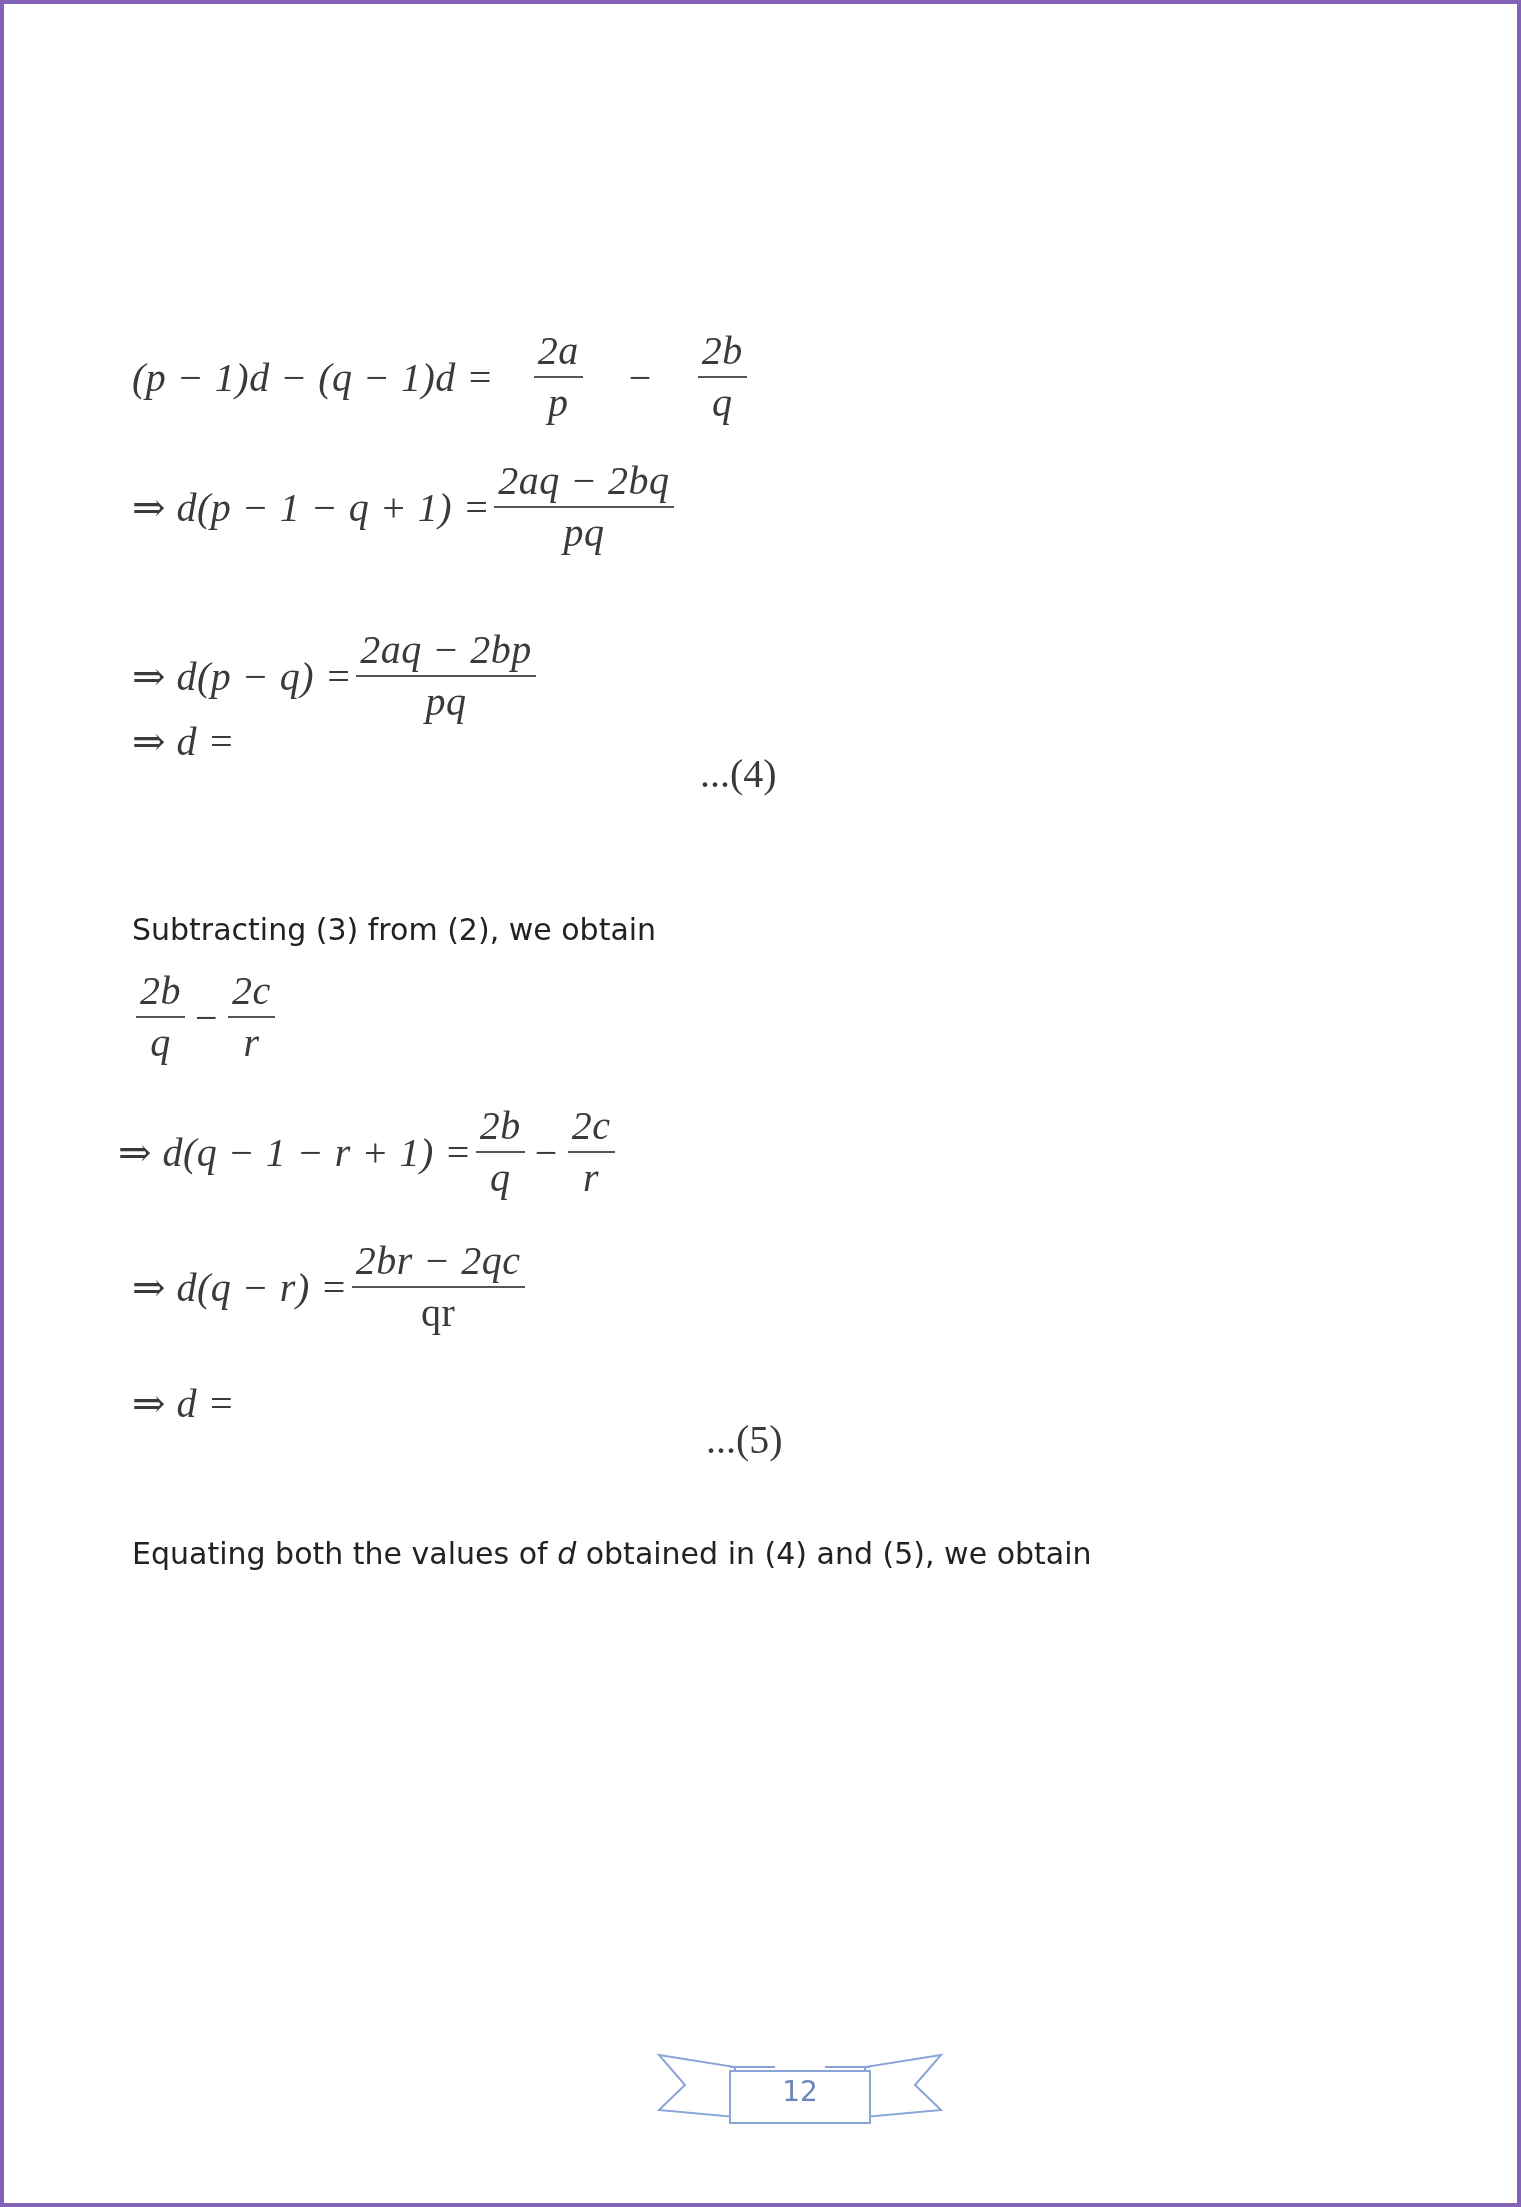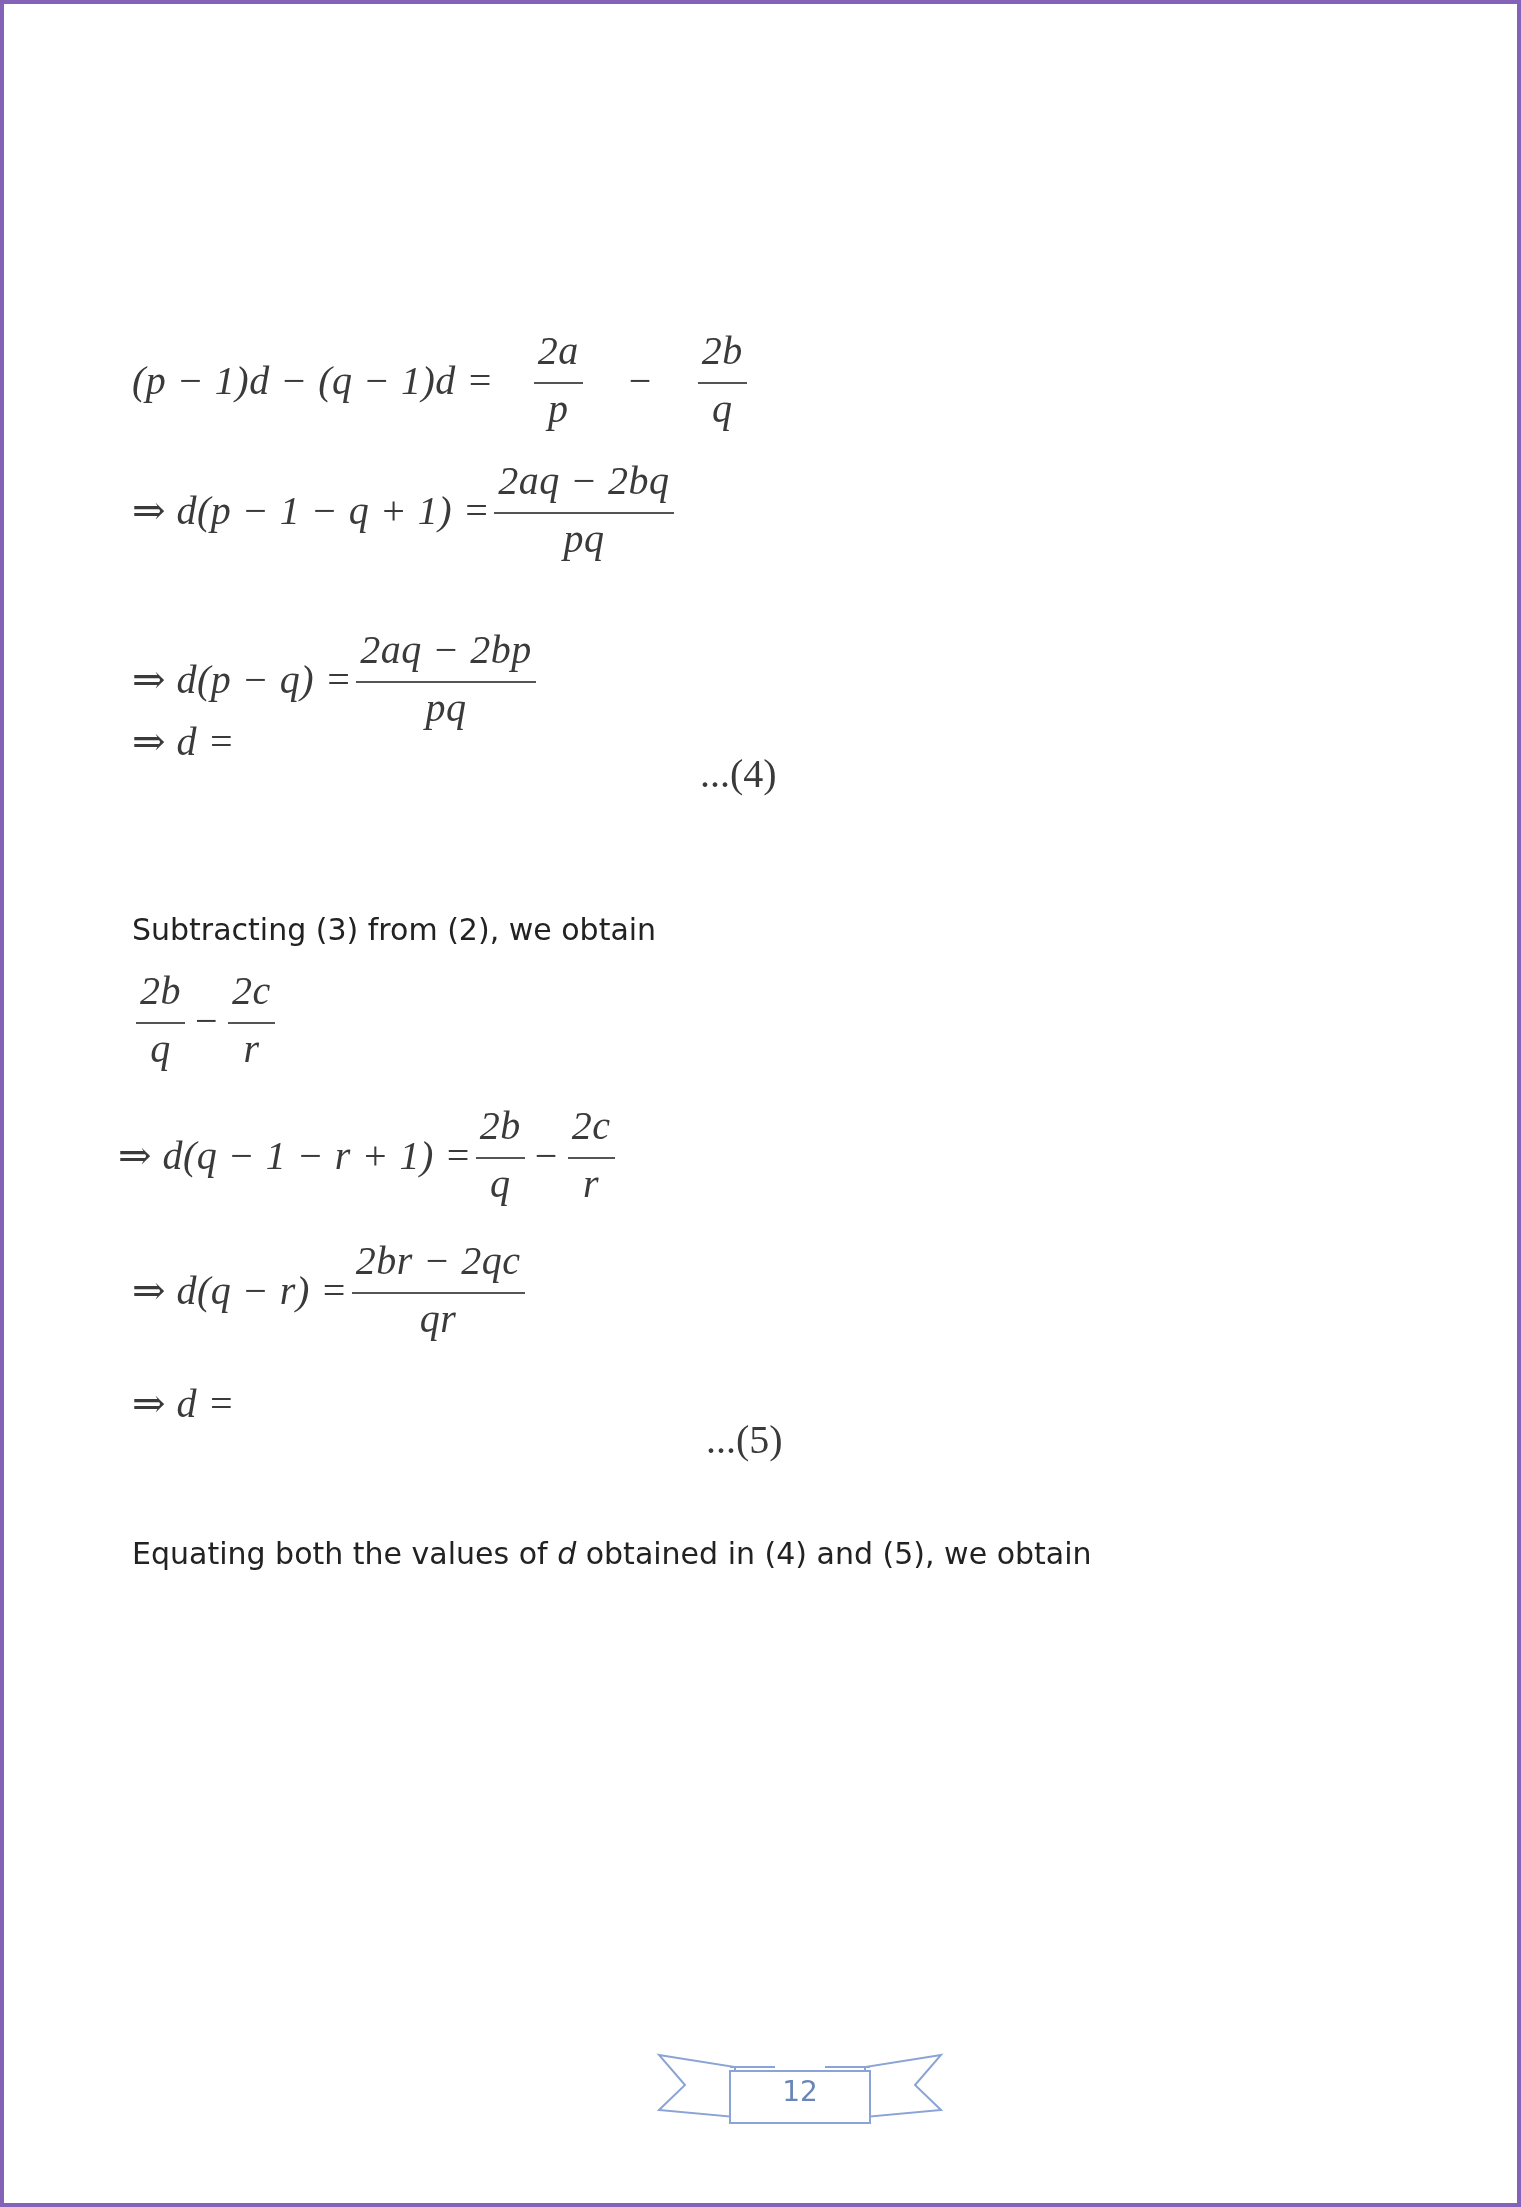--- a/index.html
+++ b/index.html
@@ -7,21 +7,21 @@
   .page-border {
     position: absolute; left: 0; top: 0; width: 1521px; height: 2207px;
     box-sizing: border-box; border: 4px solid #8462b8;
   }
   .math {
     position: absolute; font-family: "Liberation Serif", "DejaVu Serif", serif;
     font-size: 40px; color: #3a3a3a; white-space: nowrap;
     display: flex; align-items: center; letter-spacing: 0.5px;
   }
   .frac { display: inline-flex; flex-direction: column; align-items: center; vertical-align: middle; margin: 0 4px; }
-  .frac .num { padding: 0 4px 10px 4px; line-height: 1.05; }
+  .frac .num { padding: 0 4px 4px 4px; line-height: 1.05; }
   .frac .den { padding: 4px 4px 0 4px; border-top: 2px solid #555; line-height: 1.05; width: 100%; text-align: center; box-sizing: border-box; }
   .op { margin: 0 6px; }
   .tag { position: absolute; font-family: "Liberation Serif", serif; font-size: 40px; color: #3a3a3a; }
   .prose {
     position: absolute; left: 132px; font-family: "DejaVu Sans", "Liberation Sans", sans-serif;
     font-size: 30px; color: #222; white-space: nowrap;
   }
   .prose i { font-style: italic; }
   .footer { position: absolute; left: 655px; top: 2045px; width: 290px; height: 85px; }
   .footer svg { position: absolute; left: 0; top: 0; }
@@ -93,21 +93,21 @@
   <span class="frac">
     <span class="num" style="font-style:italic">2c</span>
     <span class="den" style="font-style:italic">r</span>
   </span>
 </div>
 
 <div class="math" style="left:132px; top:1240px;">
   <span style="font-style:italic">⇒ d(q − r) =</span>
   <span class="frac">
     <span class="num" style="font-style:italic">2br − 2qc</span>
-    <span class="den" style="font-style:italic">qr</span>
+    <span class="den" style="">qr</span>
   </span>
 </div>
 
 <div class="math" style="left:132px; top:1380px;">
   <span style="font-style:italic">⇒ d =</span>
 </div>
 <div class="tag" style="left:706px; top:1416px;">...(5)</div>
 
 <div class="prose" style="top:1536px;">
   <span>Equating both the values of </span><i>d</i><span> obtained in (4) and (5), we obtain</span>

